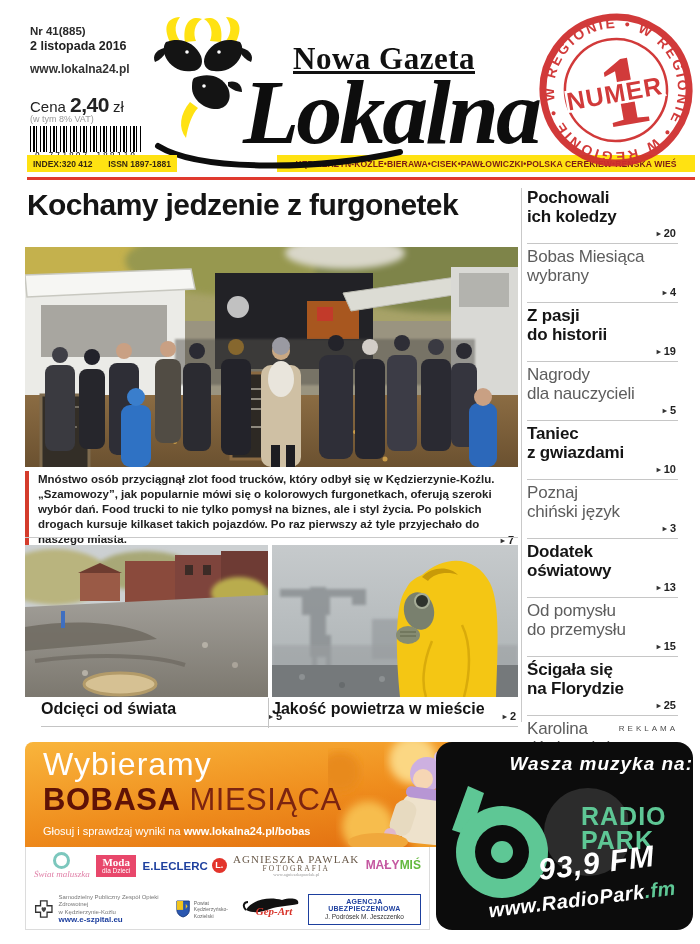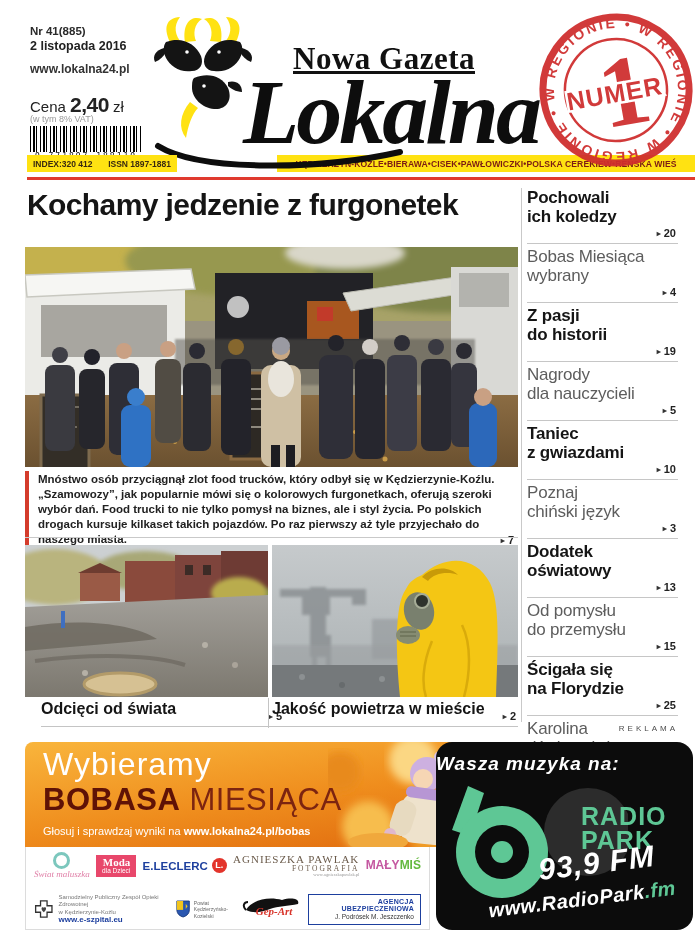--- a/index.html
+++ b/index.html
@@ -77,21 +77,21 @@
   .baby-art{position:absolute;right:0;top:0;width:150px;height:105px;}
   .wyb{position:absolute;left:18px;top:4px;font-size:32px;font-weight:400;color:#fff;letter-spacing:1px;}
   .bob{position:absolute;left:18px;top:40px;font-size:31px;letter-spacing:0.5px;color:#7c2410;}
   .bob .strong{font-weight:800;color:#5f1206;}
   .cta{position:absolute;left:18px;top:83px;font-size:11px;color:#fff;}
   .cta .url{font-weight:800;}
   .ad-logos{position:absolute;left:0;top:105px;width:405px;height:83px;box-sizing:border-box;
      background:#fff;border:1px solid #dcdcdc;border-top:none;padding:5px 8px 4px;
      display:flex;flex-direction:column;justify-content:space-between;}
   .logo-row{display:flex;align-items:center;justify-content:space-between;}
-  .lg{text-align:right;line-height:1.05;}
+  .lg{text-align:center;line-height:1.05;}
   .lg-maluszek .ring{display:block;width:11px;height:11px;border:3px solid #7cc7bd;border-radius:50%;margin:0 auto 1px;}
   .lg-maluszek .t{font-size:9px;color:#e080a8;font-style:italic;font-family:"Liberation Serif",serif;}
   .lg-moda{background:#e8476b;color:#fff;padding:2px 6px;}
   .lg-moda .t1{font-size:11px;font-weight:700;font-family:"Liberation Serif",serif;}
   .lg-moda .t2{font-size:6.5px;}
   .lg-leclerc{display:flex;align-items:center;gap:4px;color:#1d3f9e;font-weight:800;font-size:11.5px;}
   .lg-leclerc .badge{width:15px;height:15px;border-radius:50%;background:#e3342b;color:#fff;
      font-size:9px;font-weight:800;display:flex;align-items:center;justify-content:center;}
   .lg-pawlak{font-family:"Liberation Serif",serif;color:#6a5a4a;}
   .lg-pawlak .t1{font-size:11px;letter-spacing:1px;}
@@ -108,21 +108,21 @@
   .lg-gepart{position:relative;width:74px;height:30px;}
   .lg-gepart svg{position:absolute;left:0;top:0;}
   .lg-gepart .t{position:absolute;left:14px;top:12px;font-size:11px;font-weight:700;font-style:italic;
      color:#d8342a;font-family:"Liberation Serif",serif;}
   .lg-agencja{border:1px solid #1d3f9e;padding:3px 6px;}
   .lg-agencja .t1{font-size:7px;font-weight:800;color:#1d3f9e;letter-spacing:0.3px;}
   .lg-agencja .t2{font-size:6.5px;color:#333;margin-top:2px;}
 
   .ad-radio{left:436px;top:742px;width:257px;height:188px;background:#0c0c0c;border-radius:16px;
      overflow:hidden;}
-  .radio-tag{position:absolute;left:0;top:11px;width:100%;text-align:left;color:#fff;
+  .radio-tag{position:absolute;left:0;top:11px;width:100%;text-align:right;color:#fff;
      font-size:19px;font-weight:700;font-style:italic;letter-spacing:1px;}
   .vinyl{position:absolute;left:2px;top:30px;width:190px;height:145px;}
   .radio-brand{position:absolute;left:145px;top:62px;color:#5ec795;font-weight:800;font-size:25px;
      line-height:24px;letter-spacing:1px;}
   .radio-freq{position:absolute;left:102px;top:104px;color:#fff;font-size:30px;font-weight:800;
      font-style:italic;transform:rotate(-7deg);letter-spacing:1px;}
   .radio-url{position:absolute;left:52px;top:146px;font-size:20px;font-weight:800;font-style:italic;
      transform:rotate(-7deg);color:#fff;letter-spacing:0.5px;}
   .radio-url .tld{color:#5ec795;}
 </style>

